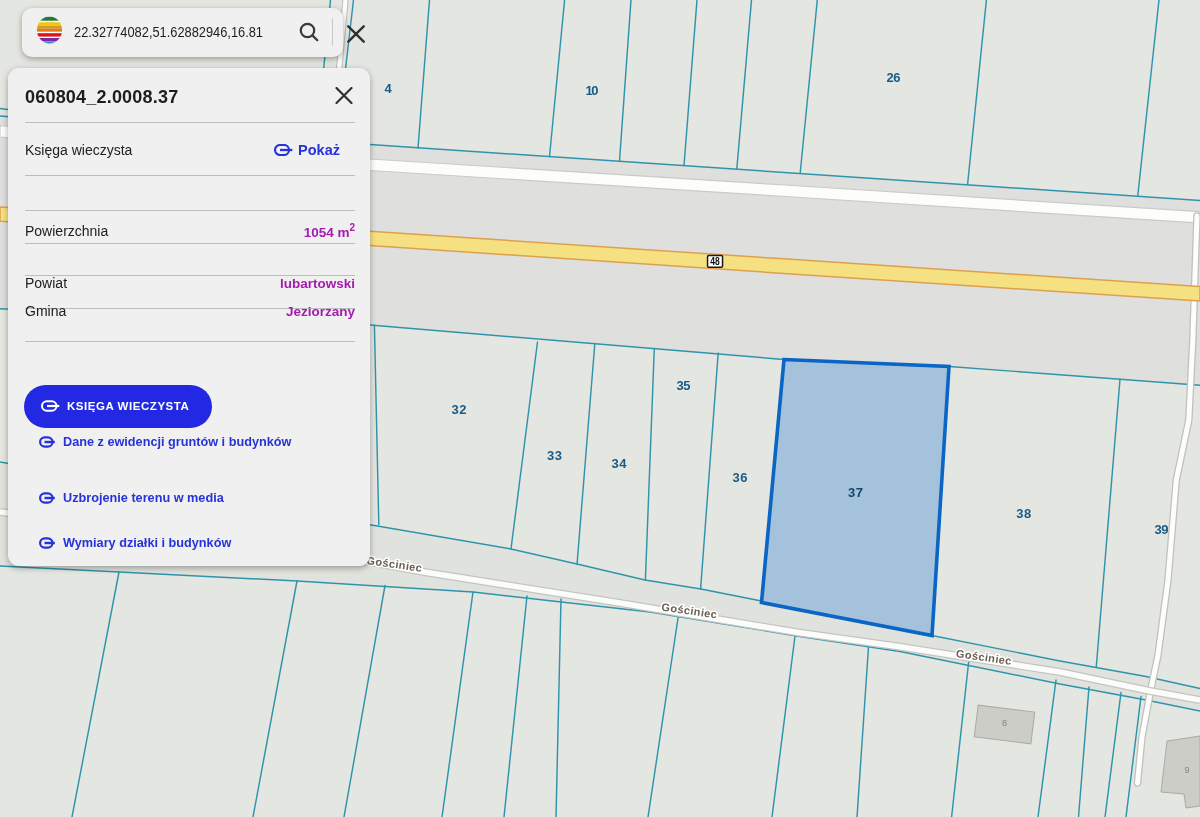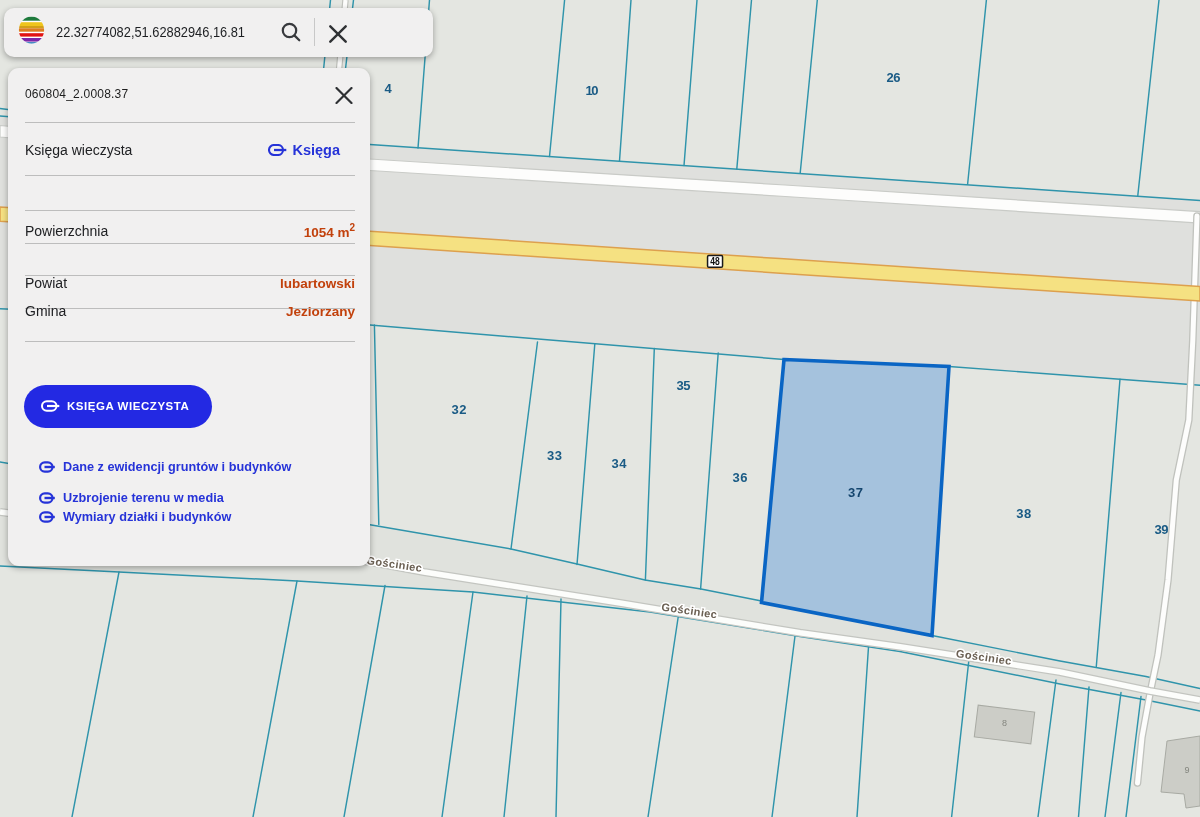--- a/index.html
+++ b/index.html
@@ -1,23 +1,23 @@
 <!DOCTYPE html>
 <html><head>
 <meta charset="utf-8">
 <style>
   html,body{margin:0;padding:0;width:1200px;height:817px;overflow:hidden;font-family:"Liberation Sans",sans-serif;}
   #stage{position:relative;width:1200px;height:817px;background:#e4e6e1;}
   #map{position:absolute;left:0;top:0;}
   .card{position:absolute;background:#f1f0f0;border-radius:10px;box-shadow:0 2px 6px rgba(0,0,0,.33);}
-  #searchbar{left:4px;top:8px;width:429px;height:49px;}
+  #searchbar{left:22px;top:8px;width:321px;height:49px;}
   #panel{left:8px;top:68px;width:362px;height:498px;border-radius:11px;}
   .abs{position:absolute;}
   .lbl{font-size:14px;color:#202124;}
-  .val{font-size:13.5px;font-weight:bold;color:#c2410c;}
+  .val{font-size:13.5px;font-weight:bold;color:#a21caf;}
   .divider{position:absolute;left:17px;right:15px;height:0;border-top:1px solid #bdbdbd;}
   .rowc{position:absolute;left:17px;right:15px;height:20px;display:flex;justify-content:space-between;align-items:center;}
   .blue{color:#2633d8;}
 </style>
 </head>
 <body>
 <div id="stage">
 <svg id="map" width="1200" height="817" viewBox="0 0 1200 817">
   <rect x="0" y="0" width="1200" height="817" fill="#e4e6e1"></rect>
 
@@ -148,34 +148,34 @@
     <line x1="16.6" y1="16.6" x2="21.3" y2="21.3" stroke-linecap="round"></line>
   </svg>
   <div class="abs" style="left:309.5px;top:10px;width:1.5px;height:28px;background:#c8c8c8;"></div>
   <svg class="abs" style="left:324.5px;top:16.5px;" width="18" height="18" viewBox="0 0 18 18" stroke="#2f3134" stroke-width="2.4" stroke-linecap="round">
     <line x1="1.3" y1="1.3" x2="16.7" y2="16.7"></line>
     <line x1="16.7" y1="1.3" x2="1.3" y2="16.7"></line>
   </svg>
 </div>
 
 <div id="panel" class="card">
-  <div class="abs" style="left:17px;top:19px;font-size:12px;font-weight:normal;color:#1d1d1d;letter-spacing:0.2px;">060804_2.0008.37</div>
+  <div class="abs" style="left:17px;top:19px;font-size:18px;font-weight:bold;color:#1d1d1d;letter-spacing:0.2px;">060804_2.0008.37</div>
   <svg class="abs" style="left:327px;top:19px;" width="18" height="17" viewBox="0 0 18 17" stroke="#2e3033" stroke-width="2.2" stroke-linecap="round">
     <line x1="1.5" y1="1" x2="16.5" y2="16"></line>
     <line x1="16.5" y1="1" x2="1.5" y2="16"></line>
   </svg>
   <div class="divider" style="top:54.3px;"></div>
   <div class="rowc" style="top:71.6px;right:30px;">
     <span class="lbl">Księga wieczysta</span>
     <span style="display:flex;align-items:center;">
       <svg width="19" height="12" viewBox="0 0 19 12" fill="none" stroke="#2633d8" stroke-width="2.1">
         <rect x="1" y="1" width="14" height="10" rx="5"></rect>
         <line x1="6" y1="6" x2="18.3" y2="6" stroke-width="2.3"></line>
       </svg>
-      <span class="val blue" style="font-size:14.5px;margin-left:5.5px;">Księga</span>
+      <span class="val blue" style="font-size:14.5px;margin-left:5.5px;">Pokaż</span>
     </span>
   </div>
   <div class="divider" style="top:107.2px;"></div>
   <div class="rowc" style="top:116.6px;margin-top:36px;">
     <span class="lbl">Powierzchnia</span>
     <span class="val">1054 m<sup style="font-size:10px;">2</sup></span>
   </div>
   <div class="divider" style="top:142.4px;"></div>
   <div class="divider" style="top:174.5px;"></div>
   <div class="divider" style="top:207px;"></div>
@@ -189,35 +189,35 @@
     <span class="val">Jeziorzany</span>
   </div>
   <div class="divider" style="top:272.8px;"></div>
   <div class="abs" style="left:16.4px;top:316.6px;width:187.5px;height:43.5px;border-radius:22px;background:#2329e3;display:flex;align-items:center;">
     <svg style="margin-left:16.5px;" width="19" height="12" viewBox="0 0 19 12" fill="none" stroke="#ffffff" stroke-width="2">
       <rect x="1" y="1.2" width="14.5" height="9.6" rx="4.8"></rect>
       <line x1="6" y1="6" x2="18.3" y2="6" stroke-width="2.2"></line>
     </svg>
     <span style="color:#fff;font-weight:bold;font-size:11.5px;letter-spacing:0.55px;margin-left:7px;">KSIĘGA WIECZYSTA</span>
   </div>
-  <div class="abs" style="left:31px;top:392px;display:flex;align-items:center;">
+  <div class="abs" style="left:31px;top:367px;display:flex;align-items:center;">
     <svg width="16" height="12" viewBox="0 0 16 12" fill="none" stroke="#2633d8" stroke-width="2.2">
       <rect x="1.1" y="1.4" width="12.4" height="9.2" rx="4.6"></rect>
       <line x1="5.5" y1="6" x2="15.8" y2="6" stroke-width="2.4"></line>
     </svg>
     <span class="blue" style="font-weight:bold;font-size:12.7px;margin-left:8px;">Dane z ewidencji gruntów i budynków</span>
   </div>
   <div class="abs" style="left:31px;top:422.6px;display:flex;align-items:center;">
     <svg width="16" height="12" viewBox="0 0 16 12" fill="none" stroke="#2633d8" stroke-width="2.2">
       <rect x="1.1" y="1.4" width="12.4" height="9.2" rx="4.6"></rect>
       <line x1="5.5" y1="6" x2="15.8" y2="6" stroke-width="2.4"></line>
     </svg>
     <span class="blue" style="font-weight:bold;font-size:12.7px;margin-left:8px;">Uzbrojenie terenu w media</span>
   </div>
-  <div class="abs" style="left:31px;top:442px;display:flex;align-items:center;">
+  <div class="abs" style="left:31px;top:468px;display:flex;align-items:center;">
     <svg width="16" height="12" viewBox="0 0 16 12" fill="none" stroke="#2633d8" stroke-width="2.2">
       <rect x="1.1" y="1.4" width="12.4" height="9.2" rx="4.6"></rect>
       <line x1="5.5" y1="6" x2="15.8" y2="6" stroke-width="2.4"></line>
     </svg>
     <span class="blue" style="font-weight:bold;font-size:12.7px;margin-left:8px;">Wymiary działki i budynków</span>
   </div>
 </div>
 </div>
 
 </body></html>

